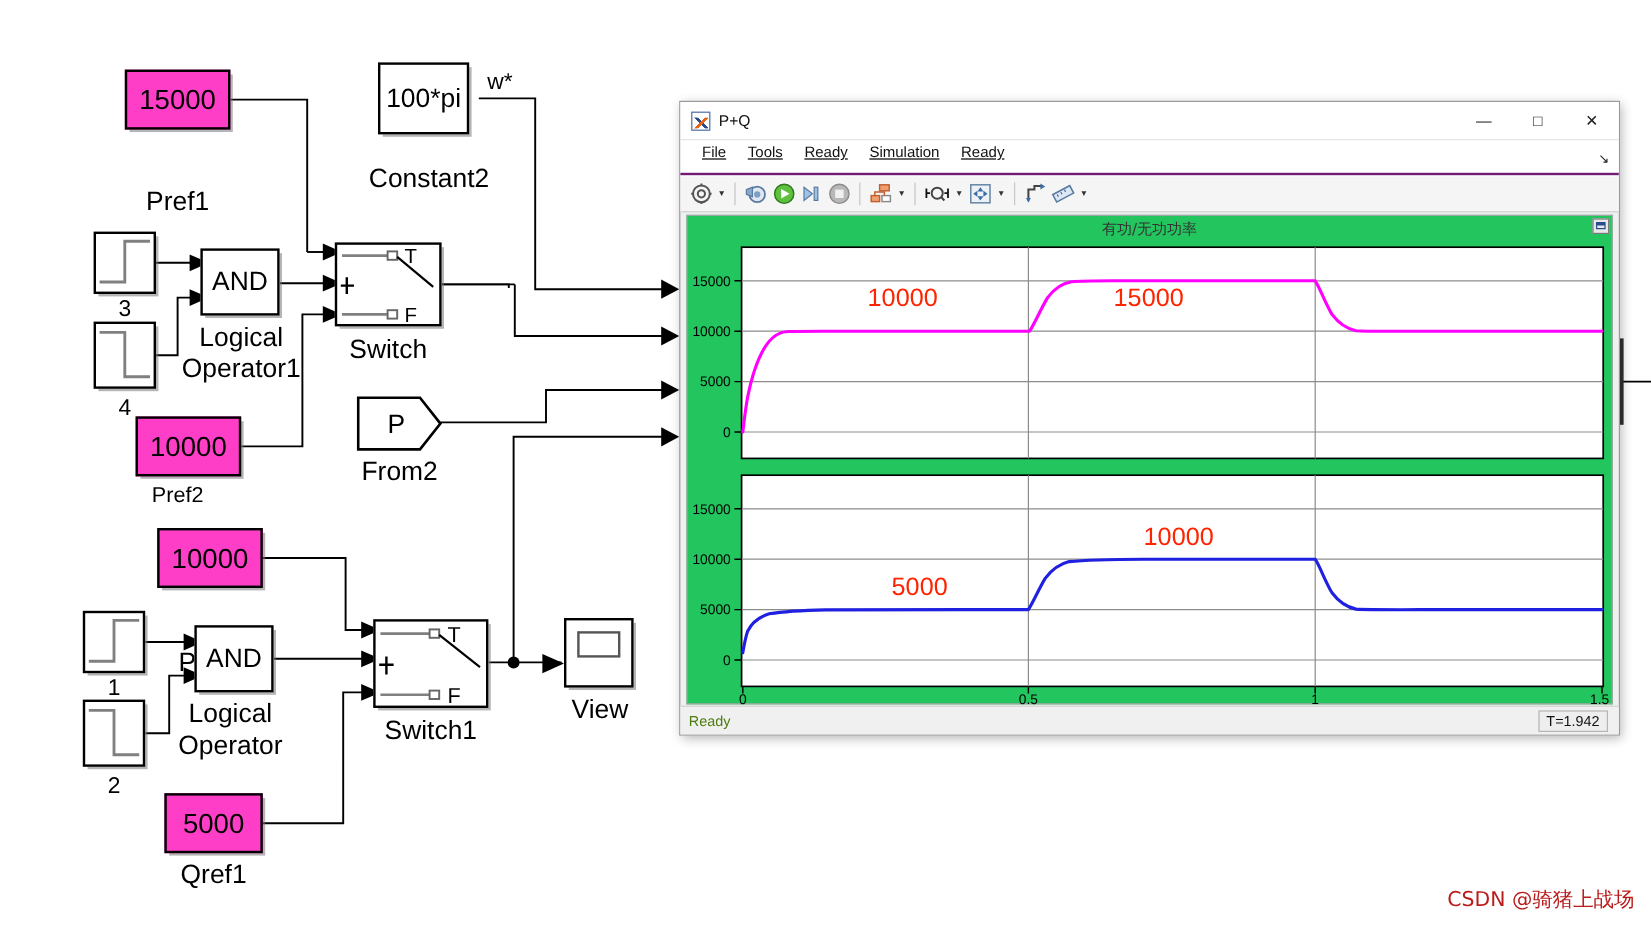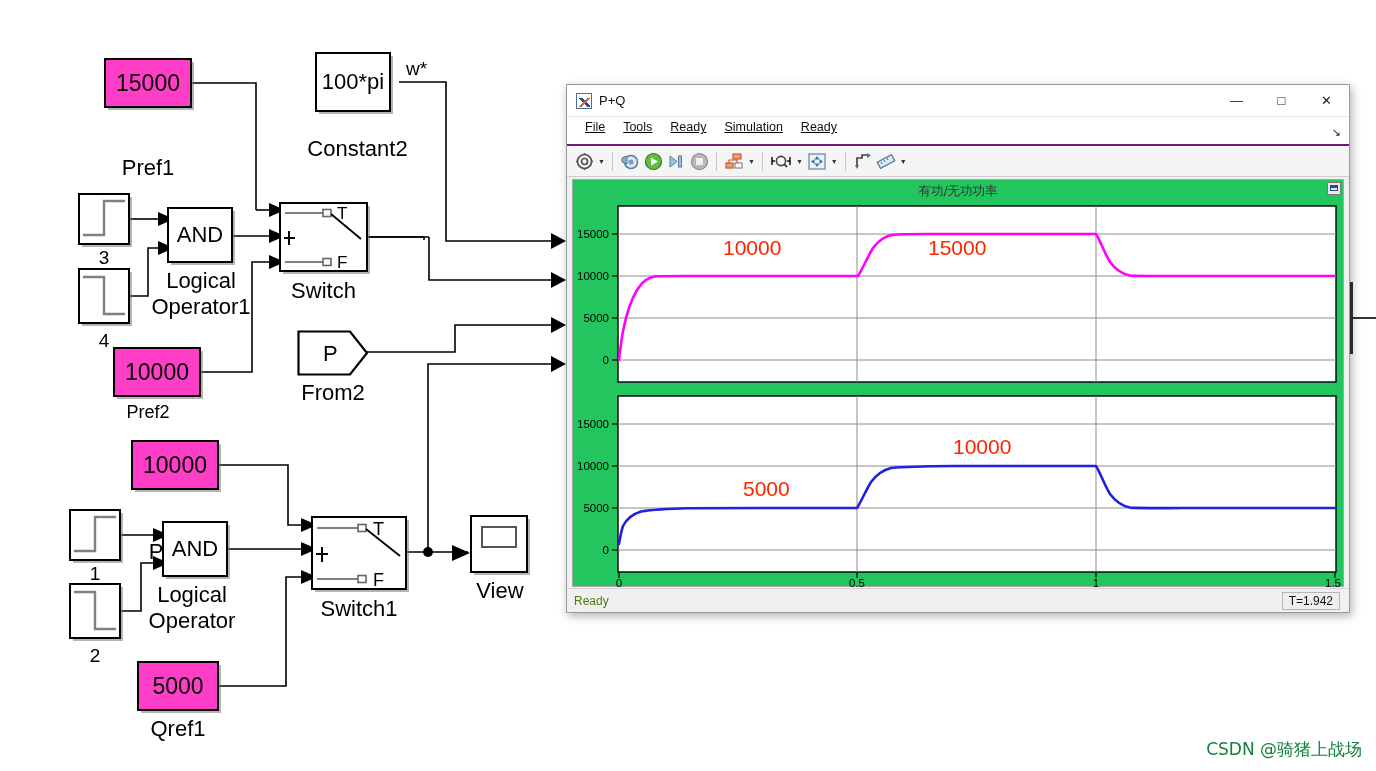--- a/index.html
+++ b/index.html
@@ -149,21 +149,21 @@
   }
   #status-text { font-size:12px; color:#4d7c0f; margin-left:7px; }
   #status-time {
     font-size:12px; color:#111; margin-right:9px;
     border:1px solid #b5b5b5; background:#eee; padding:1px 6px;
   }
 
   
   #watermark {
     position:absolute; right:14px; bottom:10px;
-    font-size:17px; color:#15803d;
+    font-size:17px; color:#b91c1c;
     font-family: "DejaVu Sans", sans-serif;
     white-space: pre;
   }
 </style>
 </head>
 <body>
 
 <div id="canvas">
 
   <svg id="wires">

